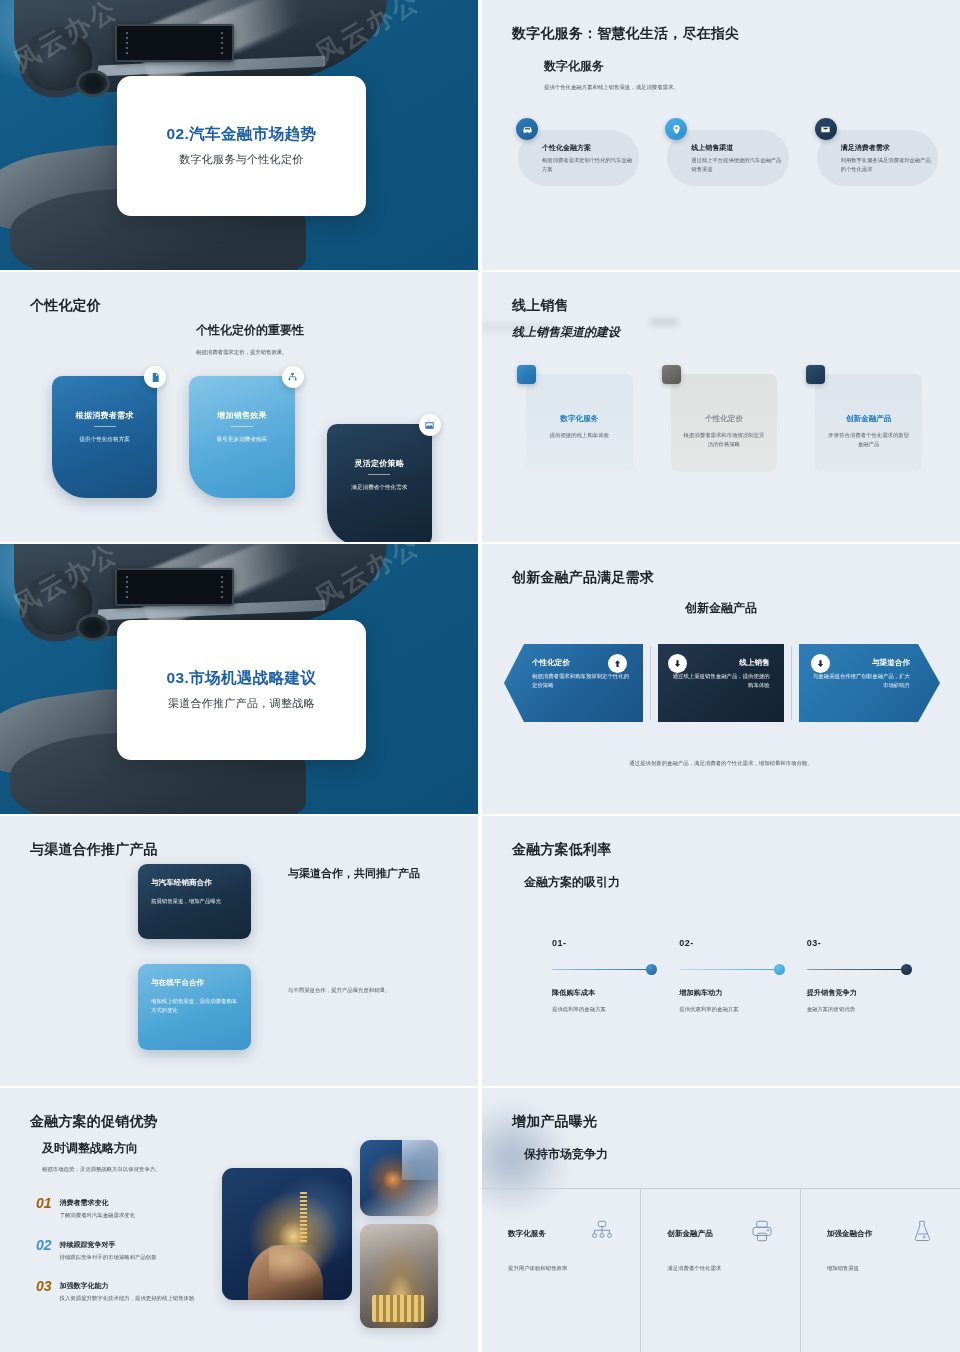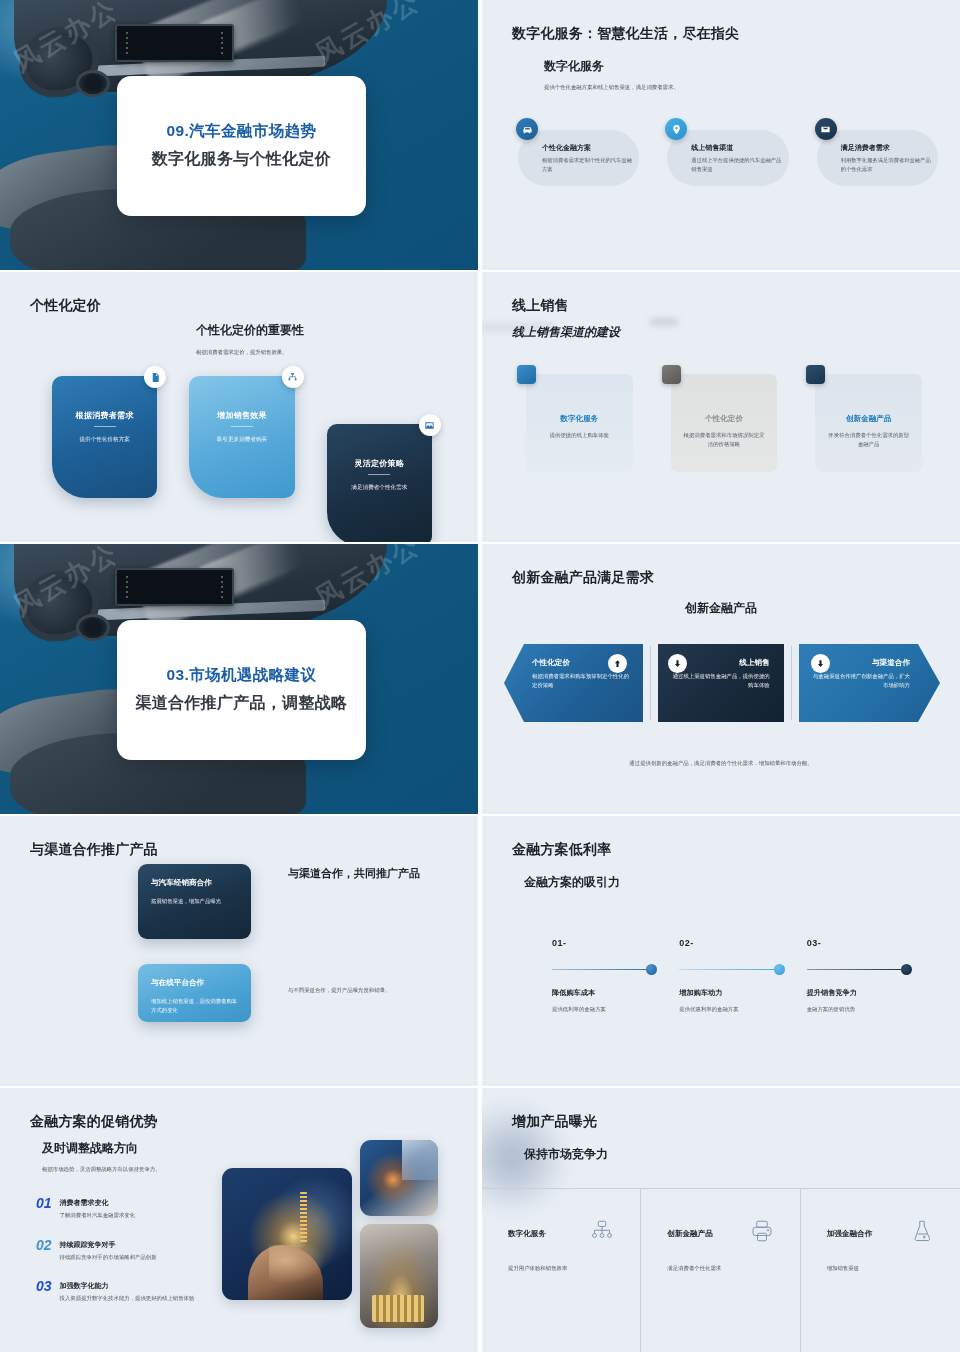--- a/index.html
+++ b/index.html
@@ -109,21 +109,21 @@
     box-shadow: 0 6px 22px rgba(0,0,0,0.22);
     display: flex; flex-direction: column;
     align-items: center; justify-content: center;
     text-align: center;
     padding: 0 14px;
   }
   .title-main {
     font-size: 15.5px; font-weight: 700; color: #1a5fa8;
     letter-spacing: .4px; margin-bottom: 7px;
   }
-  .title-sub { font-size: 16px; color: #333a42; letter-spacing: .3px; font-weight: bold; }
+  .title-sub { font-size: 11px; color: #333a42; letter-spacing: .3px; }
 
   
   .content-slide { background: #e9eef4; padding: 0; }
   .s-title {
     position: absolute; left: 30px; top: 25px;
     font-size: 14px; font-weight: 700; color: #1d2329;
     letter-spacing: .2px;
   }
   .s-sub {
     font-size: 12px; font-weight: 700; color: #1d2329;
@@ -252,21 +252,21 @@
   
   .ch-card {
     position: absolute; border-radius: 9px; color: #fff;
     box-shadow: 0 5px 14px rgba(25,50,80,0.25);
     padding: 14px 13px 0;
   }
   .ch-a { left: 20px; top: 102px; width: 108px; height: 75px;
           background: linear-gradient(160deg,#2e7fbc 0%, #1e6299 55%, #1b5687 100%); }
   .ch-b { left: 138px; top: 48px; width: 113px; height: 75px;
           background: linear-gradient(160deg,#2a4a67 0%, #1a3248 55%, #15283a 100%); }
-  .ch-c { left: 138px; top: 148px; width: 113px; height: 58px;
+  .ch-c { left: 138px; top: 148px; width: 113px; height: 86px;
           background: linear-gradient(160deg,#76bde4 0%, #4da5d6 55%, #3d95c8 100%); }
   .ch-name { font-size: 7.6px; font-weight: 700; margin-bottom: 9px; }
   .ch-d { font-size: 5.4px; line-height: 1.75; color: rgba(255,255,255,.93); }
   .ch-right-h {
     position: absolute; left: 288px; top: 50px; width: 132px;
     font-size: 11px; font-weight: 700; color: #1d2329; line-height: 1.45;
   }
   .ch-right-d {
     position: absolute; left: 288px; top: 170px; width: 150px;
     font-size: 5.4px; color: #4d555e; line-height: 1.7;
@@ -284,21 +284,21 @@
   .t2 .sl-line { background: linear-gradient(90deg,#bcddf1,#49aade); }
   .t2 .sl-knob { background: radial-gradient(circle at 35% 30%, #6cc0ec, #3397d3); }
   .t3 .sl-line { background: linear-gradient(90deg,#8c9aa6,#1d3349); }
   .t3 .sl-knob { background: radial-gradient(circle at 35% 30%, #2b4c6d, #11263b); }
   .sl-name { font-size: 7.2px; font-weight: 700; color: #1d2329; margin-bottom: 8px; }
   .sl-d { font-size: 5.4px; color: #555d66; }
 
   
   .num-list { position: absolute; left: 36px; top: 108px; width: 205px; }
   .num-item { display: flex; gap: 8px; margin-bottom: 18px; }
-  .num-ix { font-size: 14px; font-weight: 700; font-style: italic; color: #1d4ed8; line-height: 1; }
+  .num-ix { font-size: 14px; font-weight: 700; font-style: italic; color: #a16207; line-height: 1; }
   .num-ix.alt { color: #3f94d4; }
   .num-body { padding-top: 2px; }
   .num-name { font-size: 7px; font-weight: 700; color: #1d2329; margin-bottom: 3px; }
   .num-d { font-size: 5.4px; color: #4d555e; line-height: 1.6; }
   .photo {
     position: absolute; border-radius: 11px; overflow: hidden;
     box-shadow: 0 4px 12px rgba(20,40,70,.18);
   }
   .ph-main { left: 222px; top: 80px; width: 130px; height: 132px;
     background:
@@ -372,21 +372,21 @@
       <div class="console-band"></div>
       <div class="screen"></div>
       <div class="wheel"></div>
       <div class="vent"></div>
       <div class="seat"></div>
       <div class="lower-blob"></div>
     </div>
     <div class="watermark wm1">风云办公</div>
     <div class="watermark wm2">风云办公</div>
     <div class="title-card">
-      <div class="title-main">09.汽车金融市场趋势</div>
+      <div class="title-main">02.汽车金融市场趋势</div>
       <div class="title-sub">数字化服务与个性化定价</div>
     </div>
   </div>
 
   <div class="slide content-slide">
     <div class="s-title">数字化服务：智慧化生活，尽在指尖</div>
     <div style="position:absolute;left:62px;top:58px;">
       <div class="s-sub">数字化服务</div>
       <div class="s-desc" style="margin-top:8px;">提供个性化金融方案和线上销售渠道，满足消费者需求。</div>
     </div>

